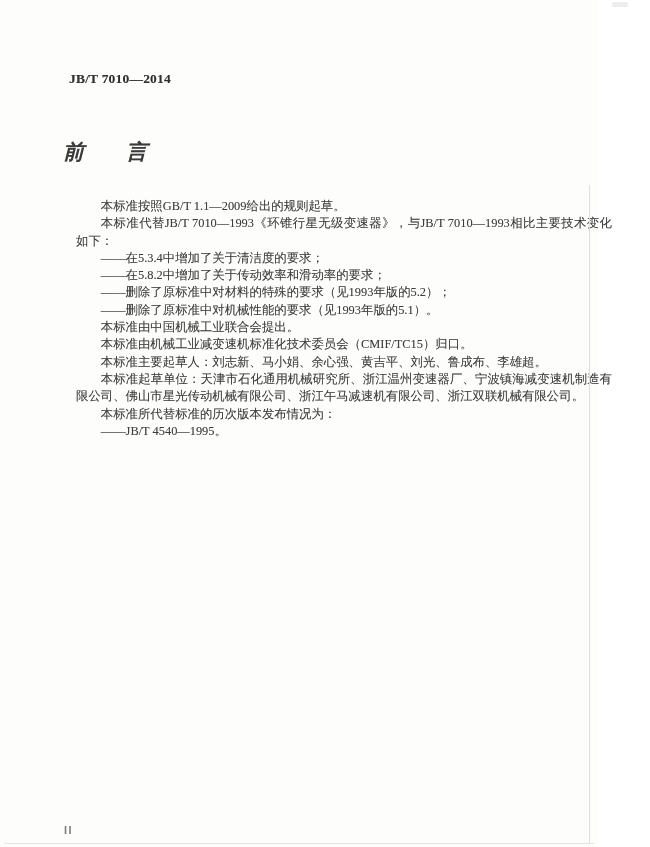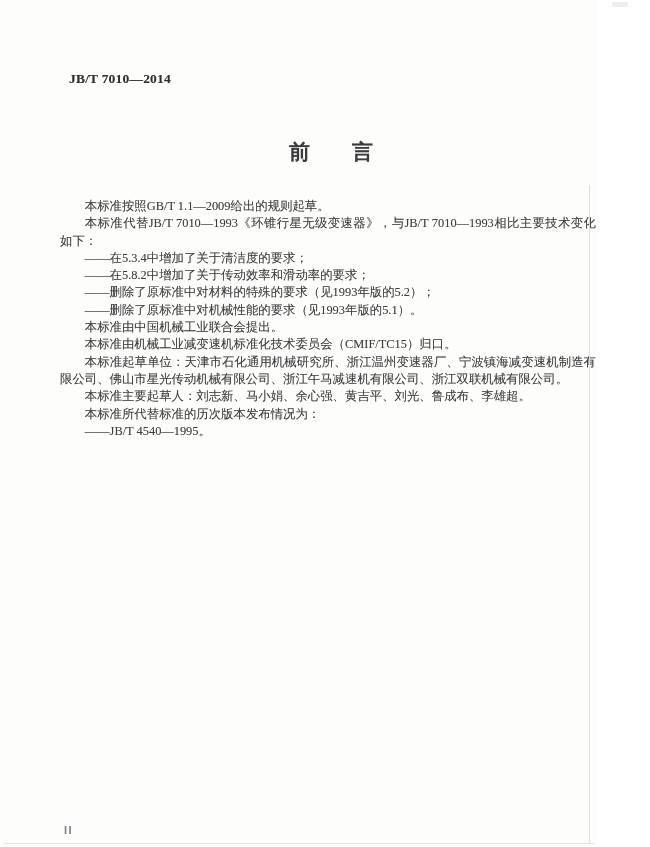--- a/index.html
+++ b/index.html
@@ -28,29 +28,30 @@
     color: #2f2f2f;
     letter-spacing: 0.2px;
     text-shadow: 0 0 0.5px rgba(80,80,80,0.35);
   }
   .title {
     position: absolute;
     left: 63px;
     top: 138px;
     width: 536px;
     margin: 0;
-    text-align: center;
+    text-align: left;
     font-size: 21px;
     font-weight: bold;
     color: #3a3a3a;
     text-shadow: 0 0 0.5px rgba(80,80,80,0.35);
+    font-style: italic;
   }
   .foreword-body {
     position: absolute;
-    left: 60px;
+    left: 76px;
     top: 198px;
     width: 536px;
     font-size: 12.4px;
     line-height: 17.3px;
     color: #3d3d3d;
     text-align: justify;
     text-shadow: 0 0 0.5px rgba(80,80,80,0.35);
   }
   .foreword-body p {
     margin: 0;
@@ -103,22 +104,22 @@
 
   <div class="foreword-body">
       <p>本标准按照GB/T 1.1—2009给出的规则起草。</p>
       <p>本标准代替JB/T 7010—1993《环锥行星无级变速器》，与JB/T 7010—1993相比主要技术变化如下：</p>
       <p>——在5.3.4中增加了关于清洁度的要求；</p>
       <p>——在5.8.2中增加了关于传动效率和滑动率的要求；</p>
       <p>——删除了原标准中对材料的特殊的要求（见1993年版的5.2）；</p>
       <p>——删除了原标准中对机械性能的要求（见1993年版的5.1）。</p>
       <p>本标准由中国机械工业联合会提出。</p>
       <p>本标准由机械工业减变速机标准化技术委员会（CMIF/TC15）归口。</p>
+      <p>本标准主要起草人：刘志新、马小娟、余心强、黄吉平、刘光、鲁成布、李雄超。</p>
       <p>本标准起草单位：天津市石化通用机械研究所、浙江温州变速器厂、宁波镇海减变速机制造有限公司、佛山市星光传动机械有限公司、浙江午马减速机有限公司、浙江双联机械有限公司。</p>
-      <p>本标准主要起草人：刘志新、马小娟、余心强、黄吉平、刘光、鲁成布、李雄超。</p>
       <p>本标准所代替标准的历次版本发布情况为：</p>
       <p>——JB/T 4540—1995。</p>
     </div>
 
   <div class="pageno">II</div>
 
   <div class="edge-right"></div>
   <div class="edge-bottom"></div>
   <div class="corner-smudge"></div>
 </div>

